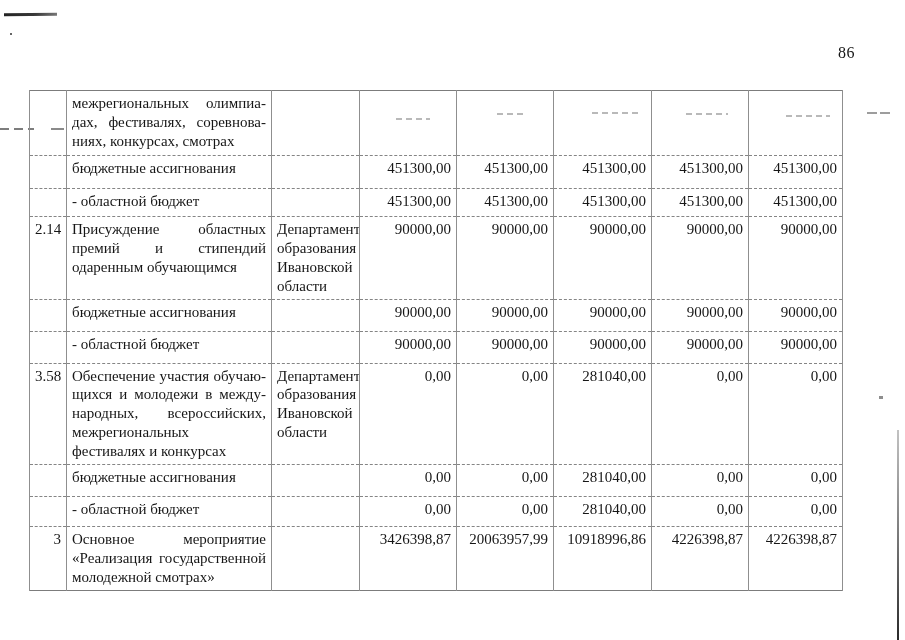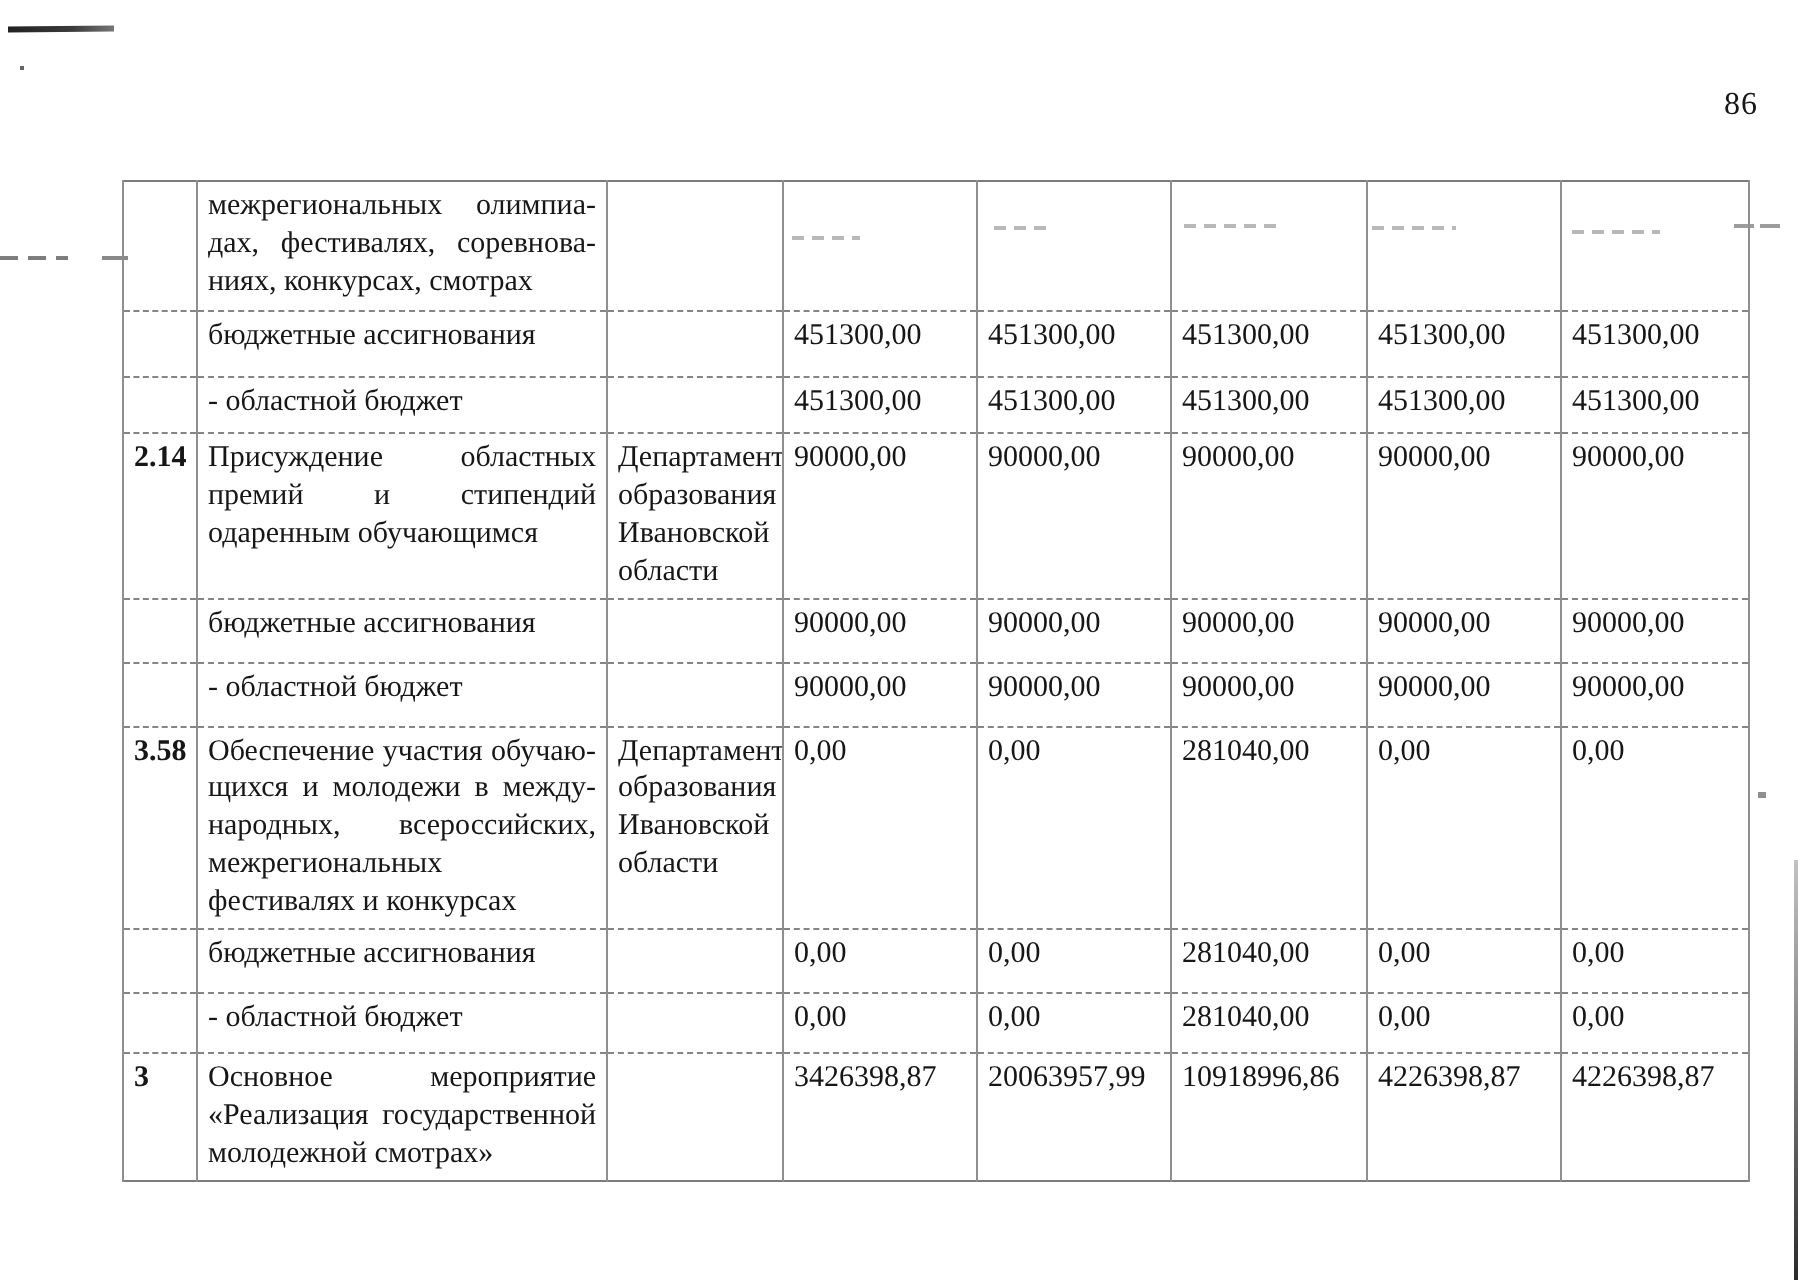--- a/index.html
+++ b/index.html
@@ -11,49 +11,49 @@
     position: relative;
     width: 905px;
     height: 640px;
     overflow: hidden;
     font-family: "Liberation Serif", "DejaVu Serif", serif;
     color: #161616;
   }
   .page-number {
     position: absolute;
     top: 44px;
-    left: 862px;
+    left: 838px;
     font-size: 16px;
     letter-spacing: 0.5px;
   }
   table.budget {
     position: absolute;
-    left: 61px;
+    left: 29px;
     top: 90px;
     width: 813px;
     border-collapse: collapse;
     table-layout: fixed;
     font-size: 15px;
     line-height: 1.26;
   }
   table.budget, table.budget td {
     border: 1px solid #8f8f8f;
   }
   table.budget td {
     border-top: 1px dashed #858585;
     border-bottom: 1px dashed #858585;
     vertical-align: top;
     padding: 3px 5px 3px 5px;
     overflow: hidden;
   }
   table.budget { border: 1px solid #7c7c7c; }
-  td.c-num { text-align: left; padding-left: 4px; padding-right: 2px; font-weight: bold; }
+  td.c-num { text-align: right; padding-left: 4px; padding-right: 2px; }
   td.c-act { text-align: justify; }
   td.c-exe { text-align: left; padding-left: 4px; padding-right: 2px; }
-  td.c-val { text-align: left; padding-top: 5px; white-space: nowrap; }
+  td.c-val { text-align: right; padding-top: 5px; white-space: nowrap; }
   tr.r1  td { height: 58px; }
   tr.r2  td { height: 26px; }
   tr.r3  td { height: 21px; }
   tr.r4  td { height: 65px; }
   tr.r5  td { height: 25px; }
   tr.r6  td { height: 25px; }
   tr.r7  td { height: 91px; }
   tr.r8  td { height: 25px; }
   tr.r9  td { height: 23px; }
   tr.r10 td { height: 53px; }

